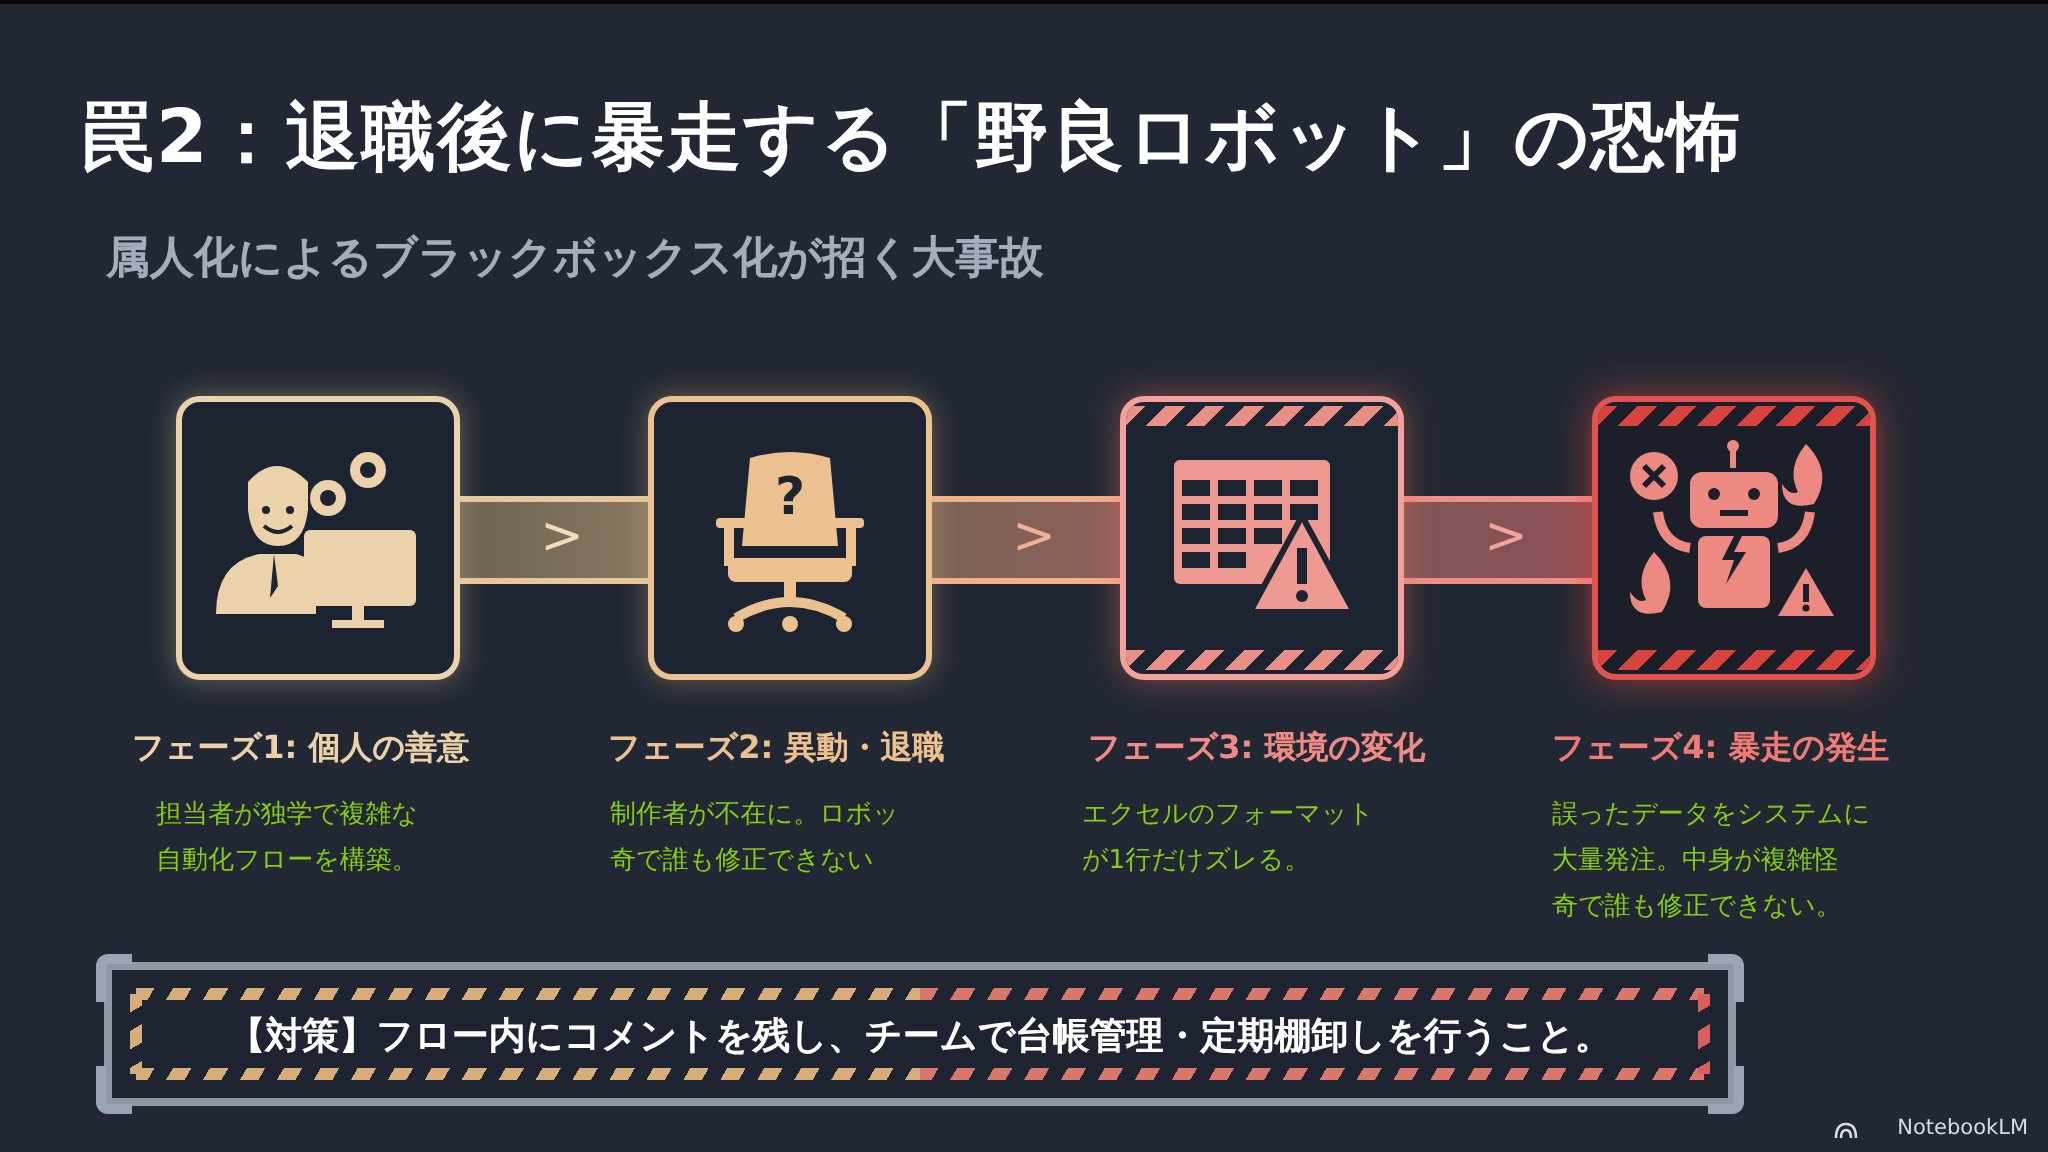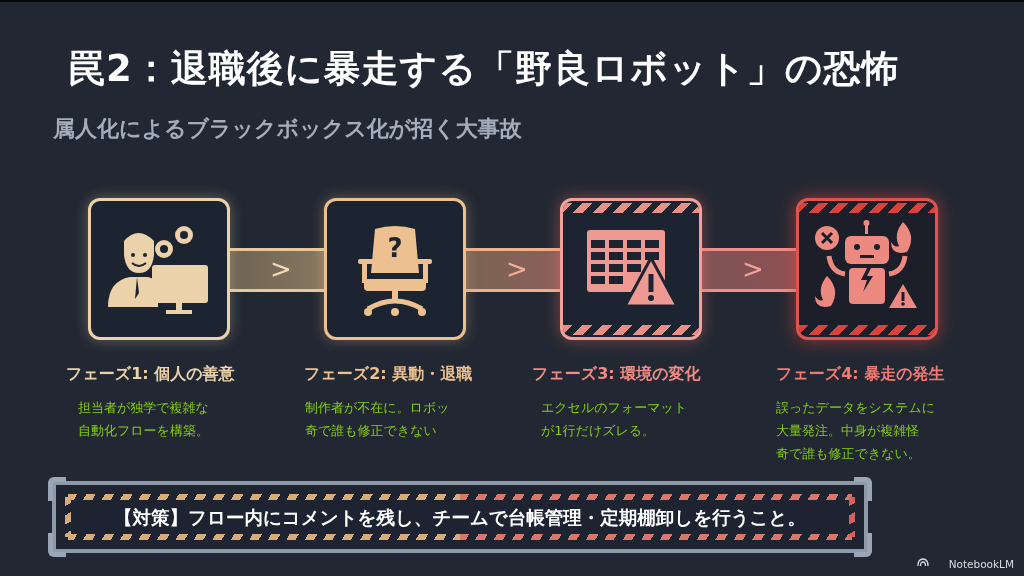--- a/index.html
+++ b/index.html
@@ -3,21 +3,21 @@
 <meta charset="utf-8">
 <style>
   html, body { margin:0; padding:0; }
   body {
     width:1024px; height:576px; overflow:hidden; position:relative;
     background:#222833;
     font-family:"DejaVu Sans", sans-serif;
   }
   .topline { position:absolute; left:0; top:0; width:1024px; height:2px; background:#05070a; }
   .title {
-    position:absolute; left:68px; top:44px;
+    position:absolute; left:40px; top:44px;
     font-size:37px; font-weight:bold; color:#ffffff; letter-spacing:1px; white-space:nowrap;
   }
   .subtitle {
     position:absolute; left:53px; top:114px;
     font-size:22px; font-weight:bold; color:#a3adbb; white-space:nowrap;
   }
   .connector {
     position:absolute; top:248px; height:38px; width:110px;
     border-top:3px solid; border-bottom:3px solid;
   }
@@ -44,21 +44,21 @@
   }
   .stripe.top { top:2px; } .stripe.bot { bottom:2px; }
   .b4 .stripe { background:repeating-linear-gradient(135deg,#d8433e 0 7px,#1c1f2a 7px 14px); }
 
   .phase-title {
     position:absolute; top:364px; font-size:16px; font-weight:bold; white-space:nowrap;
   }
   .phase-desc {
     position:absolute; top:396px; font-size:13px; color:#84cc16; line-height:23px; width:190px;
   }
-  .p1 { left:66px;text-align:right; } .p2 { left:304px; } .p3 { left:532px; } .p4 { left:776px; }
+  .p1 { left:66px;text-align:right; } .p2 { left:304px; } .p3 { left:544px; } .p4 { left:776px; }
   .d1 { left:78px; } .d2 { left:305px; } .d3 { left:541px; } .d4 { left:776px; }
 
   .banner {
     position:absolute; left:52px; top:481px; width:816px; height:72px;
     border:4px solid #8e99a8; border-radius:4px; box-sizing:border-box; background:#1f2530;
   }
   .banner .inner {
     position:absolute; left:8px; right:8px; top:8px; bottom:8px;
     background:#1d2330;
   }
@@ -83,21 +83,21 @@
   .br-bl { left:-8px; bottom:-8px; border-right:none; border-top:none; border-radius:0 0 0 6px; }
   .br-tr { right:-8px; top:-8px; border-left:none; border-bottom:none; border-radius:0 6px 0 0; }
   .br-br { right:-8px; bottom:-8px; border-left:none; border-top:none; border-radius:0 0 6px 0; }
   .banner-text {
     position:absolute; left:0; right:0; top:0; bottom:0;
     display:flex; align-items:center; justify-content:center;
     color:#ffffff; font-size:18.5px; font-weight:bold; white-space:nowrap;
   }
   .brand {
     position:absolute; right:10px; bottom:6px; color:#d9dde3; font-size:10.5px;
-    display:flex; align-items:flex-start; gap:20px;
+    display:flex; align-items:flex-end; gap:20px;
   }
 </style>
 </head>
 <body>
 
 <div class="topline"></div>
 
 <div class="title">罠2：退職後に暴走する「野良ロボット」の恐怖</div>
 <div class="subtitle">属人化によるブラックボックス化が招く大事故</div>
 

